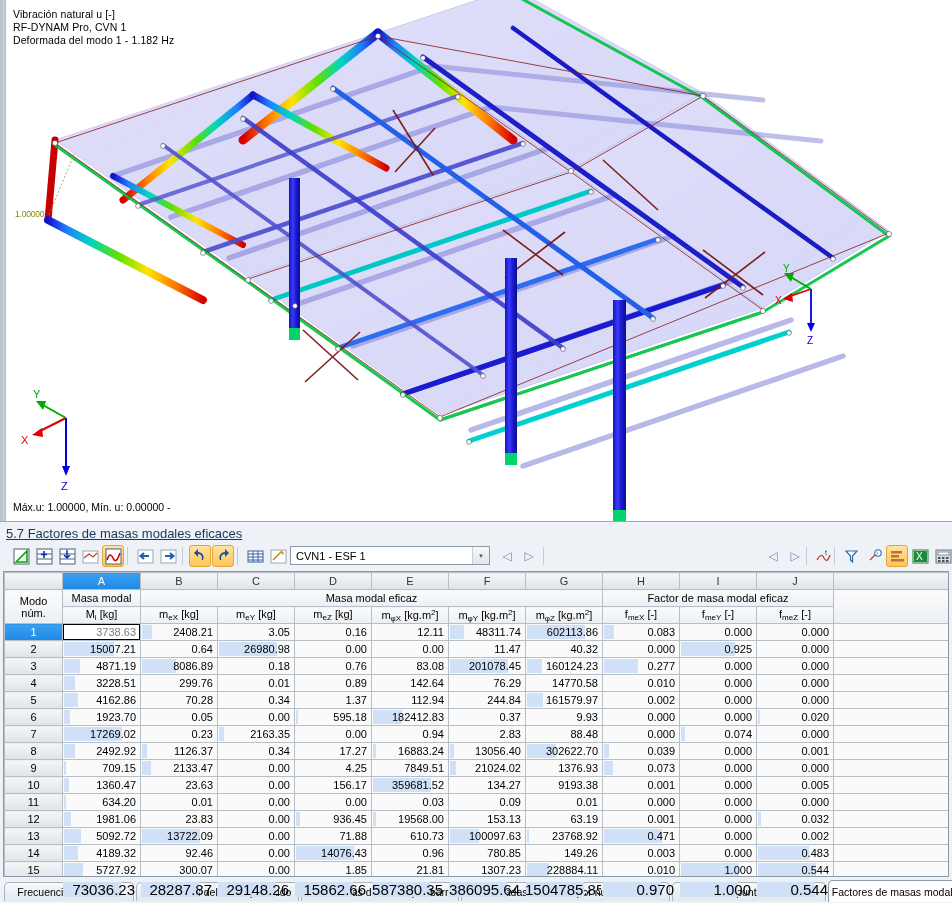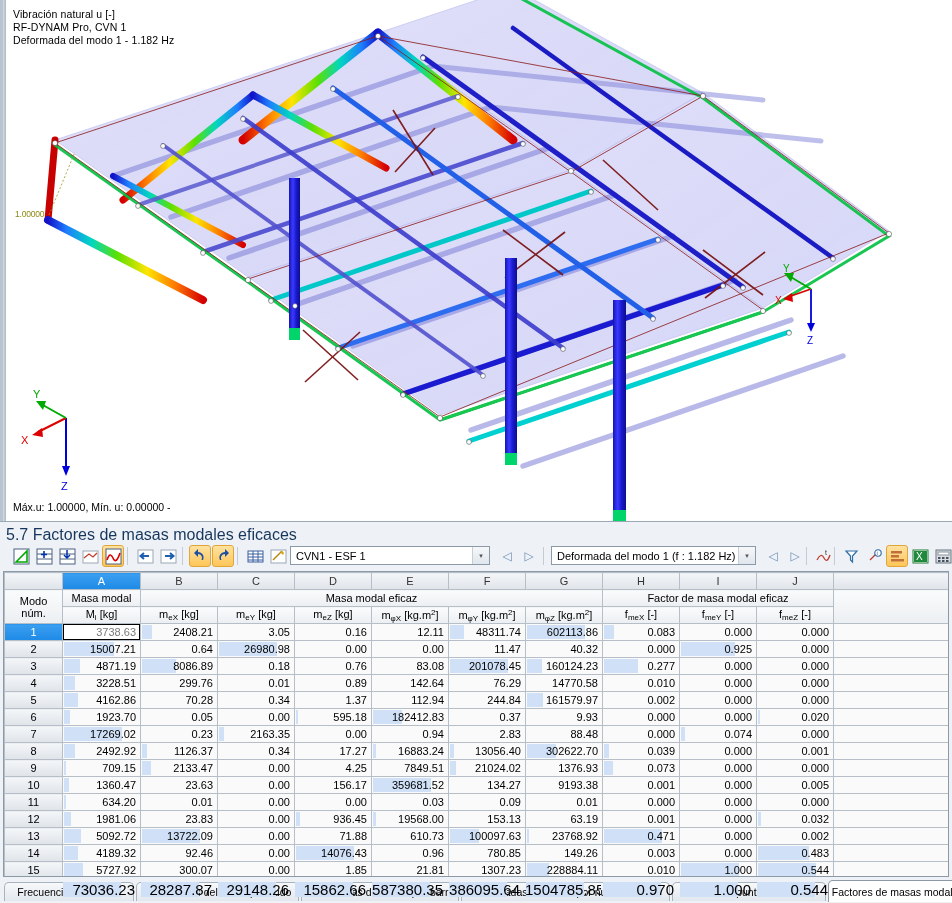--- a/index.html
+++ b/index.html
@@ -42,21 +42,21 @@
 
   
   #tablepanel {
     position: absolute; left: 0; top: 521px; width: 952px; height: 382px;
     background: #eef2f6;
     border-top: 1px solid #9aa7b4;
     box-sizing: border-box;
   }
   #panel-title {
     position: absolute; left: 6px; top: 4px;
-    font-size: 16px; color: #17365d;
+    font-size: 13px; color: #17365d; text-decoration: underline;
   }
   #toolbar {
     position: absolute; left: 0; top: 21px; width: 952px; height: 26px;
   }
   .tb-btn {
     position: absolute; top: 2px; width: 22px; height: 22px;
     box-sizing: border-box;
     display: flex; align-items: center; justify-content: center;
   }
   .tb-btn.on {
@@ -476,24 +476,20 @@
       <div class="tb-sep" style="left:292px"></div>
 
       <div class="combo" style="left:290px; width:200px">
         <span>CVN1 - ESF 1</span>
         <span class="arrow">▾</span>
       </div>
       <div class="navarrow" style="left:500px">◁</div>
       <div class="navarrow" style="left:522px">▷</div>
       <div class="tb-sep" style="left:543px"></div>
 
-      <div class="combo" style="left:551px; width:205px">
-        <span>Deformada del modo 1 (f : 1.182 Hz)</span>
-        <span class="arrow">▾</span>
-      </div>
       <div class="navarrow" style="left:766px">◁</div>
       <div class="navarrow" style="left:788px">▷</div>
       <div class="tb-sep" style="left:806px"></div>
 
       <div class="tb-btn" style="left:812px">
         <svg width="17" height="17">
             <path d="M2 12 Q6 4 9 10 T15 7" stroke="#c0392b" stroke-width="1.3" fill="none"></path>
             <text x="10" y="7" font-size="7" fill="#333" font-family="'Liberation Sans',sans-serif">t</text>
           </svg>
       </div>

